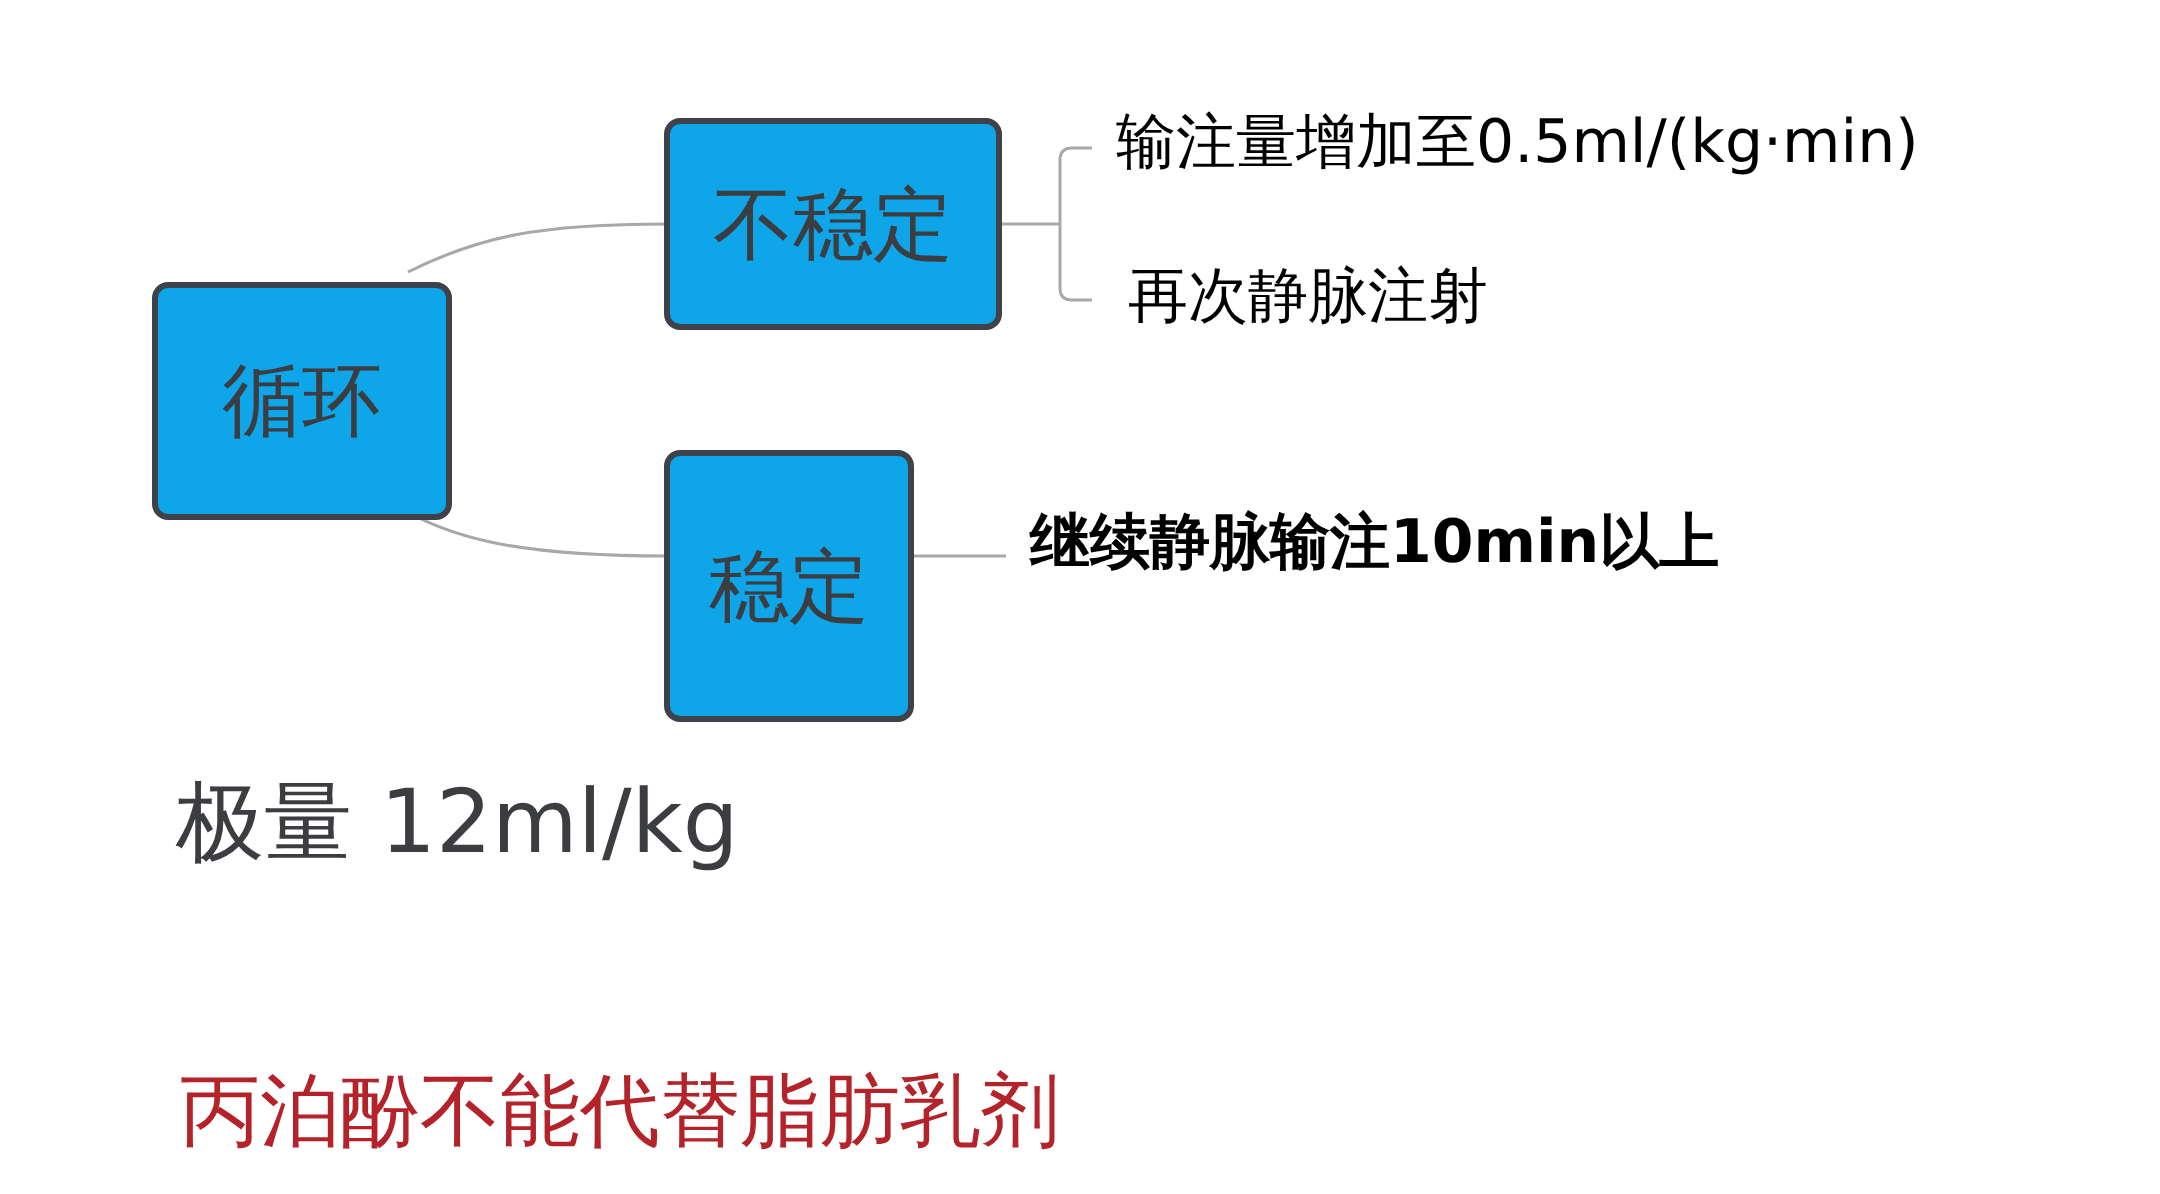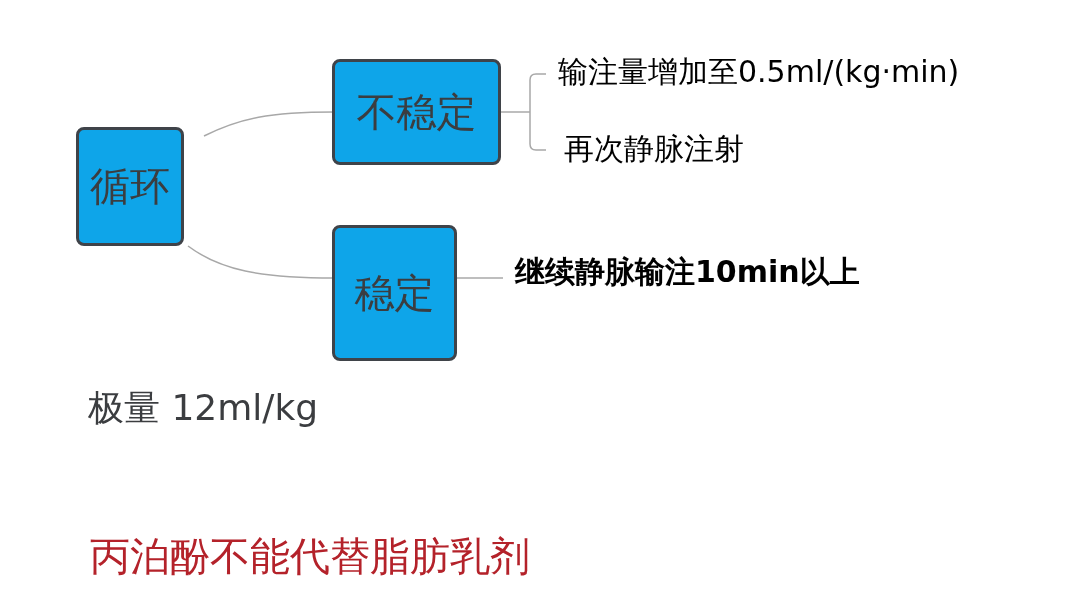--- a/index.html
+++ b/index.html
@@ -31,33 +31,33 @@
 
   <path d="M 188 246 C 220 270, 260 278, 334 278" stroke="#a8a8a8" stroke-width="1.5" fill="none"></path>
 
   <line x1="500" y1="112" x2="530" y2="112" stroke="#a8a8a8" stroke-width="1.5"></line>
 
   <path d="M 546 74 L 536 74 Q 530 74 530 80 L 530 144 Q 530 150 536 150 L 546 150" stroke="#a8a8a8" stroke-width="1.5" fill="none"></path>
 
   <line x1="456" y1="278" x2="503" y2="278" stroke="#a8a8a8" stroke-width="1.5"></line>
 </svg>
 
-<div class="node" style="left:76px; top:127px; width:108px; height:119px;">
+<div class="node" style="left:76px; top:141px; width:150px; height:119px;">
   <span>循环</span>
 </div>
 
 <div class="node" style="left:332px; top:59px; width:169px; height:106px;">
   <span>不稳定</span>
 </div>
 
 <div class="node" style="left:332px; top:225px; width:125px; height:136px;">
   <span>稳定</span>
 </div>
 
 <div class="leaf" style="left:558px; top:57px;">输注量增加至0.5ml/(kg·min)</div>
 
 <div class="leaf" style="left:564px; top:134px;">再次静脉注射</div>
 
 <div class="leaf" style="left:515px; top:257px;font-weight:bold;">继续静脉输注10min以上</div>
 
-<div class="note" style="left:88px; top:390px; font-size:36px; color:#3b3d40;">极量 12ml/kg</div>
+<div class="note" style="left:88px; top:390px; font-size:44px; color:#3b3d40;">极量 12ml/kg</div>
 
 <div class="note" style="left:90px; top:536px; font-size:40px; color:#b4222a;">丙泊酚不能代替脂肪乳剂</div>
 
 </body></html>

